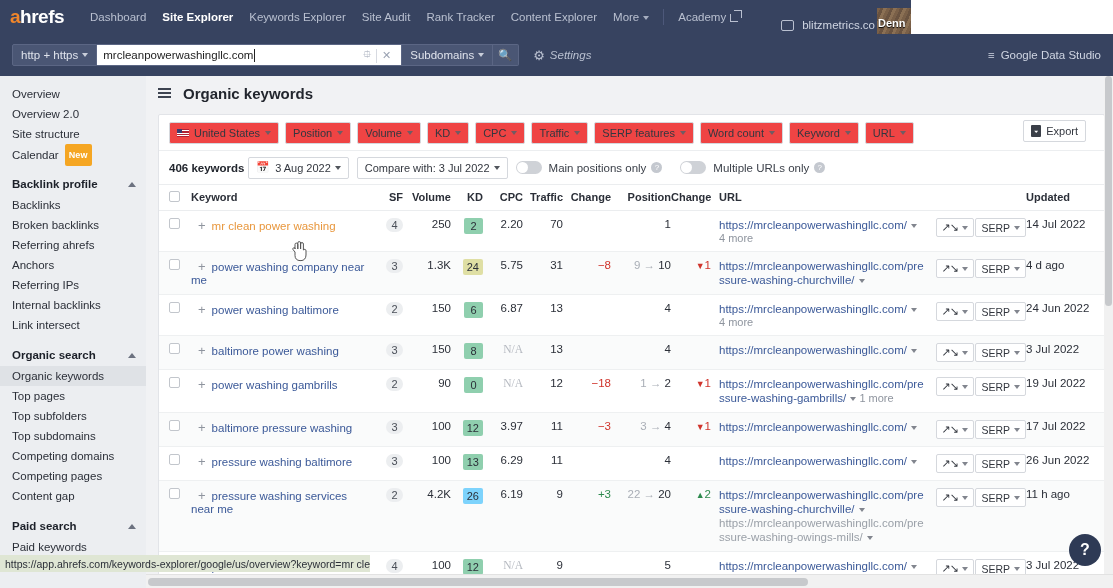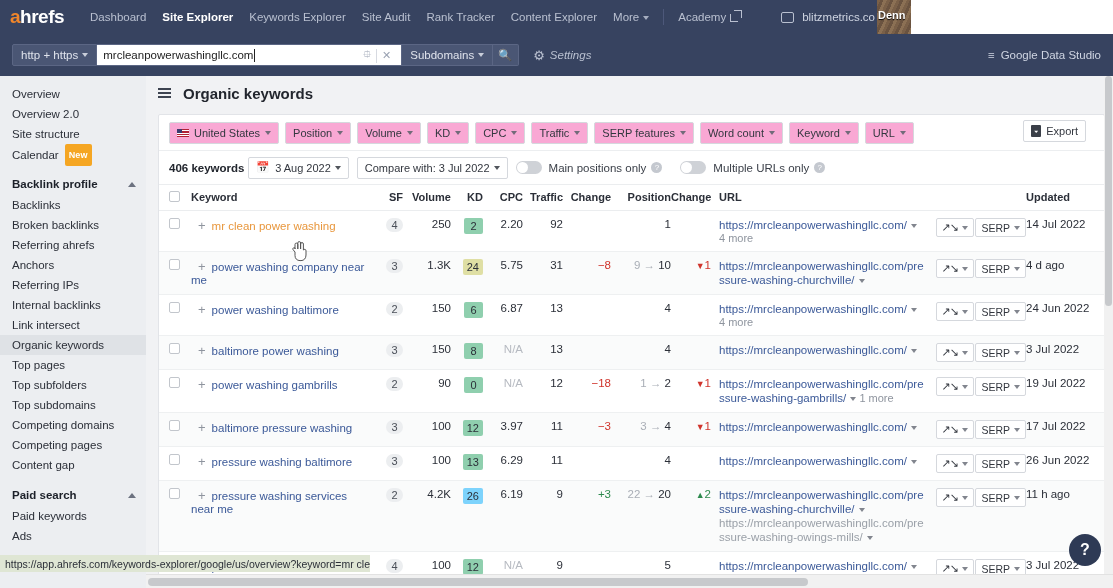--- a/index.html
+++ b/index.html
@@ -21,21 +21,21 @@
   .logo .a { color: #f0862b; }
   .navlink {
     color: #b9c0d0; font-size: 11.5px; padding: 0 8px; line-height: 34px;
     white-space: nowrap; cursor: pointer;
   }
   .navlink.active { color: #fff; font-weight: bold; }
   .navsep { width: 1px; height: 16px; background: #4d587a; margin: 0 6px; }
   .caret { display:inline-block; width:0;height:0;border-left:3.5px solid transparent;border-right:3.5px solid transparent;border-top:4px solid currentColor; vertical-align: middle; margin-left:4px; opacity:.85;}
   .extlink { display:inline-block; width:8px; height:8px; border:1px solid currentColor; border-top:none; border-right:none; position:relative; margin-left:4px; vertical-align:-1px;}
   .extlink:after{content:"";position:absolute;left:3px;bottom:3px;width:7px;height:7px;border:1px solid currentColor;border-left:none;border-bottom:none;}
-  .topright { position:absolute; right:0; top:0; height:34px; display:flex; align-items:center; }
+  .topright { position:absolute; right:0; top:8px; height:34px; display:flex; align-items:center; }
   .monitor-icon { width:13px; height:11px; border:1.5px solid #b9c0d0; border-radius:2px; margin-right:8px;}
   .account-name { color:#cfd5e2; font-size:11.5px; }
   .avatar {
     width:34px; height:34px; margin-left:2px; position:relative; overflow:hidden;
     background: repeating-linear-gradient(115deg, #7a6048 0 3px, #6a5340 3px 6px, #8b7054 6px 9px);
   }
   .avatar .nm {
     position:absolute; left:1px; top:9px; color:#fff; font-size:11px; font-weight:bold;
     text-shadow:0 1px 1px #000;
   }
@@ -91,21 +91,21 @@
   
   .main { position:absolute; top:76px; left:146px; width:967px; height:512px; background:#f1f2f4; }
   .pagehead { height:34px; display:flex; align-items:center; padding-left:12px; background:#f1f2f4;}
   .hamb { width:13px; margin-right:12px; cursor:pointer; }
   .hamb span { display:block; height:1.6px; background:#3d4350; margin:2.6px 0; }
   .pagetitle { font-size:15px; font-weight:bold; color:#22262e; }
 
   .card { position:absolute; left:12px; top:38px; width:947px; background:#fff; border:1px solid #e2e4e8; border-radius:2px; }
   .filterbar { height:36px; display:flex; align-items:center; padding:0 10px; gap:6px; border-bottom:1px solid #eceef0;}
   .fbtn {
-    height:22px; border:1px solid #d5d8dd; border-radius:2px; background:#f9a8d4;
+    height:22px; border:1px solid #d5d8dd; border-radius:2px; background:#ef4444;
     display:flex; align-items:center; padding:0 7px; font-size:11px; color:#33373f; cursor:pointer;
     white-space:nowrap;
   }
   .fbtn .caret { border-top-color:#5a5f69; margin-left:5px;}
   .flag { width:12px; height:8px; margin-right:5px; background:linear-gradient(#b22234 0 15%, #fff 15% 30%, #b22234 30% 45%, #fff 45% 60%, #b22234 60% 75%, #fff 75% 90%, #b22234 90% 100%); position:relative;}
   .flag:before{content:"";position:absolute;left:0;top:0;width:5px;height:4.5px;background:#3c3b6e;}
 
   .toolbar2 { height:33px; display:flex; align-items:center; padding:0 10px; }
   .kwcount { font-size:11.5px; font-weight:bold; color:#22262e; margin-right:4px; white-space:nowrap;}
   .tbtn {
@@ -131,21 +131,21 @@
   }
   th.l, td.l { text-align:left; }
   td { font-size:11.5px; color:#2b2f38; padding:7px 0; vertical-align:top; text-align:right; border-bottom:1px solid #eef0f1;}
   tbody tr:nth-child(even) { background:#fafbfb; }
   .cb { width:11px; height:11px; border:1px solid #c2c6cc; border-radius:2px; display:inline-block; vertical-align:-1px; cursor:pointer; background:#fff;}
   .plus { color:#8e949e; font-size:13px; padding:0 6px 0 7px; cursor:pointer; }
   .kw { color:#3b5998; cursor:pointer; }
   .kw.visited { color:#e8973d; }
   .sfpill { display:inline-block; min-width:17px; padding:1px 4px; border-radius:9px; background:#eceef0; color:#4a4f58; font-size:11px; text-align:center;}
   .kdbox { display:inline-block; min-width:19px; padding:2px 4px; border-radius:2px; font-size:11px; text-align:center;}
-  .na { color:#b6bac1; }
+  .na { color:#b6bac1;font-family:Liberation Serif, serif; }
   .neg { color:#d0342c; }
   .pos { color:#2d8a4e; }
   .posfrom { color:#a9aeb6; }
   .arr { font-size:9px; }
   .dn { color:#d0342c; }
   .up { color:#2d8a4e; }
   .url { color:#3b5998; word-break:break-all; line-height:14px; cursor:pointer;}
   .url.muted { color:#9aa0a8; }
   .more { color:#8e949e; font-size:11px; }
   .smbtn { display:inline-flex; align-items:center; justify-content:center; height:19px; border:1px solid #d5d8dd; border-radius:2px; background:#fff; font-size:10.5px; color:#33373f; padding:0 5px; cursor:pointer;}
@@ -236,20 +236,24 @@
         <span>Backlink profile</span>
         <span class="tri-up"></span>
       </div>
       <div class="side-item"><span>Backlinks</span></div>
       <div class="side-item"><span>Broken backlinks</span></div>
       <div class="side-item"><span>Referring ahrefs</span></div>
       <div class="side-item"><span>Anchors</span></div>
       <div class="side-item"><span>Referring IPs</span></div>
       <div class="side-item"><span>Internal backlinks</span></div>
       <div class="side-item"><span>Link intersect</span></div>
+      <div class="side-group">
+        <span>Organic search</span>
+        <span class="tri-up"></span>
+      </div>
       <div class="side-item sel"><span>Organic keywords</span></div>
       <div class="side-item"><span>Top pages</span></div>
       <div class="side-item"><span>Top subfolders</span></div>
       <div class="side-item"><span>Top subdomains</span></div>
       <div class="side-item"><span>Competing domains</span></div>
       <div class="side-item"><span>Competing pages</span></div>
       <div class="side-item"><span>Content gap</span></div>
       <div class="side-group">
         <span>Paid search</span>
         <span class="tri-up"></span>
@@ -373,21 +377,21 @@
               </tr>
             </thead>
           <tbody id="tbody">
               <tr>
                 <td class="l" style="padding-left: 10px;"><span class="cb"></span></td>
                 <td class="l"><span class="plus">+</span><span class="kw visited">mr clean power washing</span></td>
                 <td class=""><span class="sfpill">4</span></td>
                 <td class=""><span>250</span></td>
                 <td class=""><span class="kdbox" style="background:#8fcfae">2</span></td>
                 <td class=""><span class="">2.20</span></td>
-                <td class=""><span>92</span></td>
+                <td class=""><span>70</span></td>
                 <td class=""><span class=""></span></td>
                 <td class=""><span>1</span></td>
                 <td class=""></td>
                 <td class="l" style="padding-left: 8px;">
                   <div><span class="url">https://mrcleanpowerwashingllc.com/</span><span class="caret dropcaret"></span></div>
                   <div class="more">4 more</div>
                 </td>
                 <td class=""><span class="smbtn">
                     <span class="spark">↗↘</span>
                     <span class="caret dropcaret"></span>

